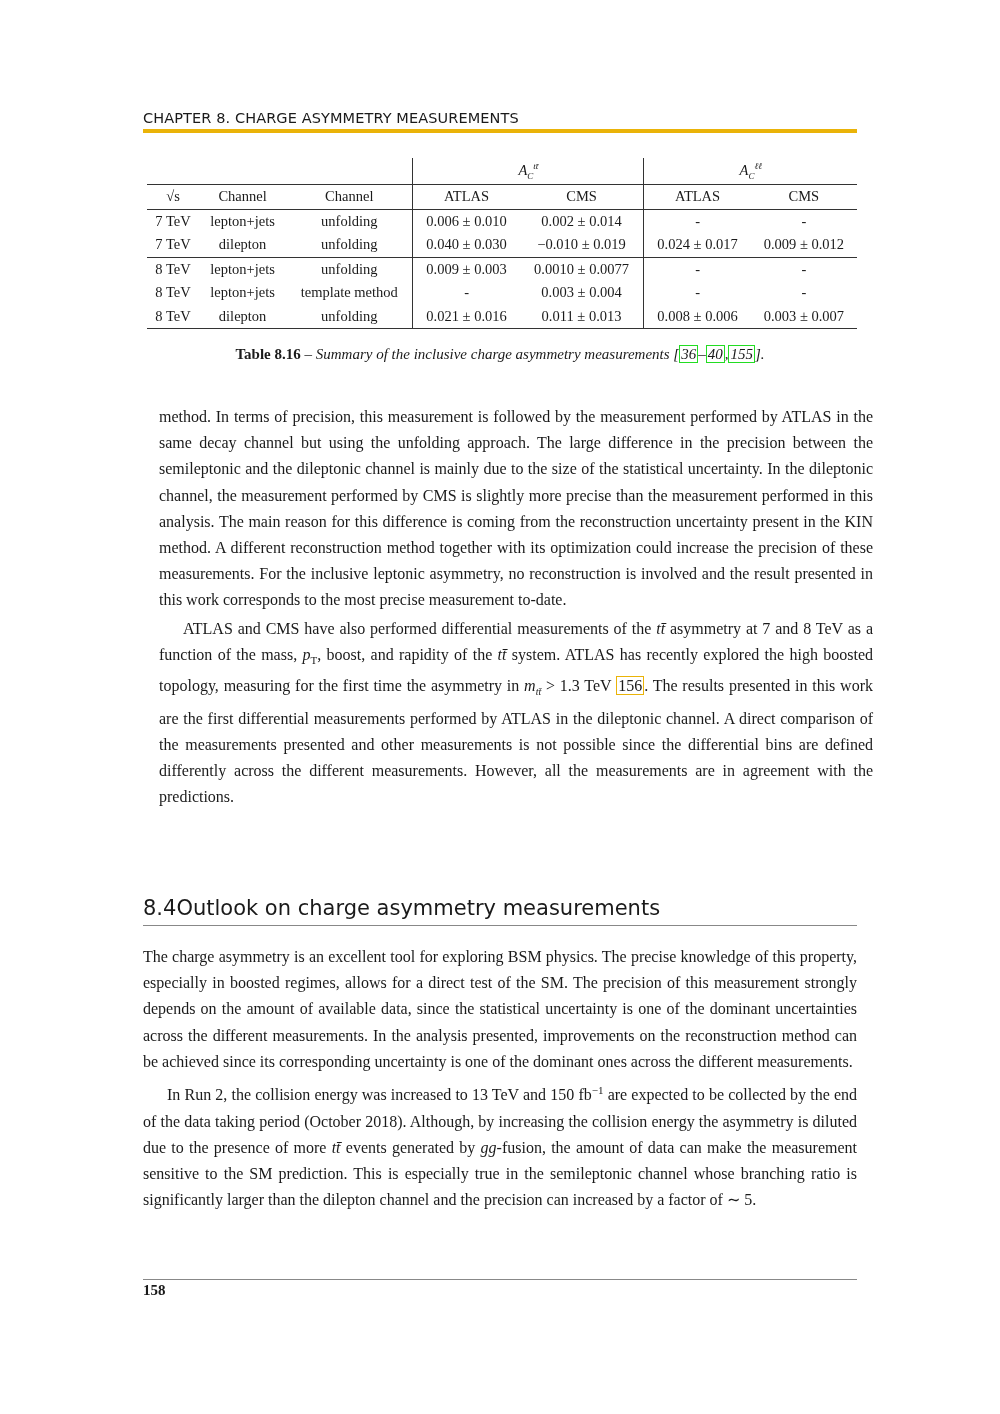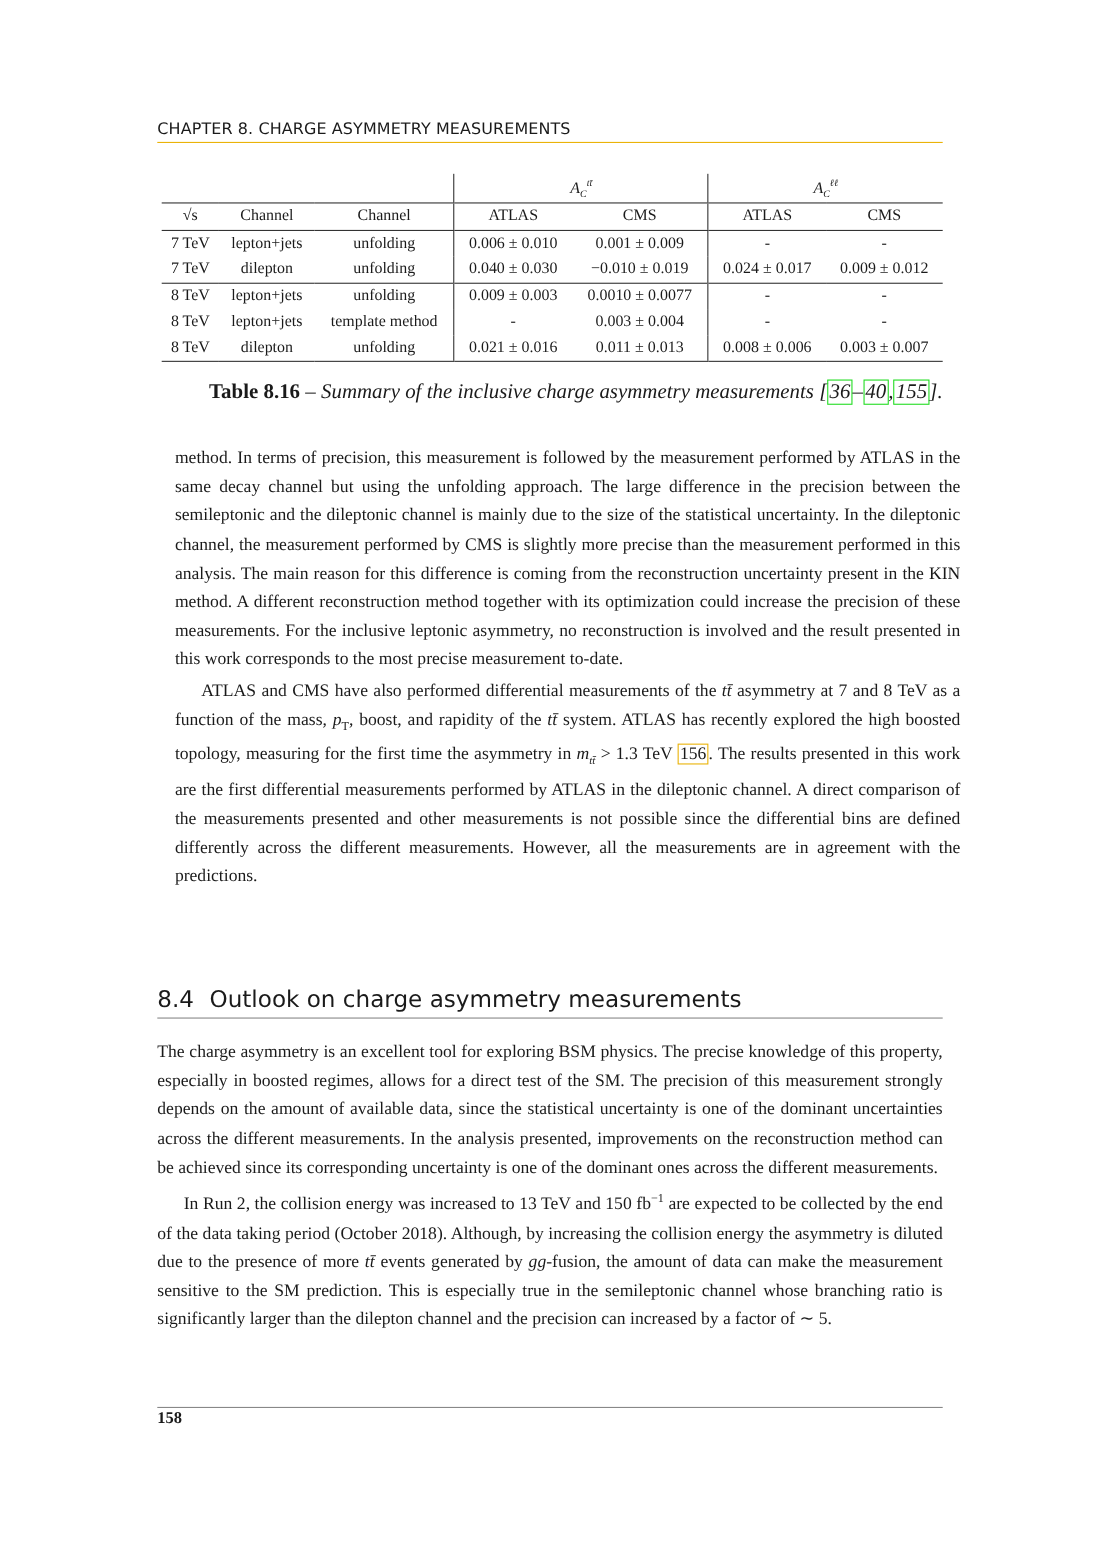--- a/index.html
+++ b/index.html
@@ -1,36 +1,36 @@
 <!DOCTYPE html>
 <html><head>
 <meta charset="utf-8">
 <style>
   html, body { margin:0; padding:0; background:#fff; }
   body { width:1000px; height:1414px; position:relative; font-family:"Liberation Serif", serif; color:#1a1a1a; }
-  .header { position:absolute; left:143px; top:110px; width:714px; font-family:"DejaVu Sans", sans-serif; font-size:14.5px; letter-spacing:0.1px; border-bottom:1px solid #eab308; padding-bottom:3px; }
+  .header { position:absolute; left:143px; top:110px; width:714px; font-family:"DejaVu Sans", sans-serif; font-size:14.5px; letter-spacing:0.1px; border-bottom:4px solid #eab308; padding-bottom:3px; }
   .tbl { position:absolute; left:147px; top:158px; width:710px; border-collapse:collapse; font-size:14.5px; }
   .tbl td, .tbl th { font-weight:normal; text-align:center; padding:0 4px; height:23.5px; white-space:nowrap;margin-top:44px; }
   .tbl .vl { border-left:1px solid #333; }
   .tbl .hdr2 td { border-top:1px solid #333; border-bottom:1px solid #333; }
   .tbl .grp td { border-top:1px solid #333; }
   .tbl .last td { border-bottom:1px solid #333; }
   .tbl .top td { height:26px; }
   .ac { font-style:italic; }
   .ac sup, .ac sub { font-size:9px; }
-  .caption { position:absolute; left:143px; top:346px; width:714px; text-align:right; font-size:19px; }
+  .caption { position:absolute; left:143px; top:346px; width:714px; text-align:center; font-size:15px; }
   .caption b { font-weight:bold; }
   .caption i { font-style:italic; }
   .ref { border:1px solid #22dd22; padding:0 1px; font-style:italic; }
   .refn { border:1px solid #eab308; padding:0 1px; }
   .body { position:absolute; left:143px; width:714px; font-size:16px; line-height:26.2px; text-align:justify; }
   .body p { margin:0 0 2px 0; }
   .indent { text-indent:24px; }
   .sec { position:absolute; left:143px; top:896px; width:714px; font-family:"DejaVu Sans", sans-serif; font-size:21px; border-bottom:1px solid #888; padding-bottom:5px; }
-  .sec span.num { margin-right:14px; }
+  .sec span.num { margin-right:0; }
   .footer { position:absolute; left:143px; top:1279px; width:714px; border-top:1px solid #888; font-weight:bold; font-size:15px; padding-top:2px; }
   i.m { font-style:italic; }
 </style>
 </head>
 <body>
 
 <div class="header">CHAPTER 8.  CHARGE ASYMMETRY MEASUREMENTS</div>
 
 <table class="tbl">
   <tbody>
@@ -48,21 +48,21 @@
     <td class="vl">ATLAS</td>
     <td>CMS</td>
     <td class="vl">ATLAS</td>
     <td>CMS</td>
   </tr>
   <tr>
     <td>7 TeV</td>
         <td>lepton+jets</td>
         <td>unfolding</td>
     <td class="vl">0.006 ± 0.010</td>
-        <td>0.001 ± 0.009</td>
+        <td>0.002 ± 0.014</td>
     <td class="vl">-</td>
         <td>-</td>
   </tr>
   <tr>
     <td>7 TeV</td>
         <td>dilepton</td>
         <td>unfolding</td>
     <td class="vl">0.040 ± 0.030</td>
         <td>−0.010 ± 0.019</td>
     <td class="vl">0.024 ± 0.017</td>

